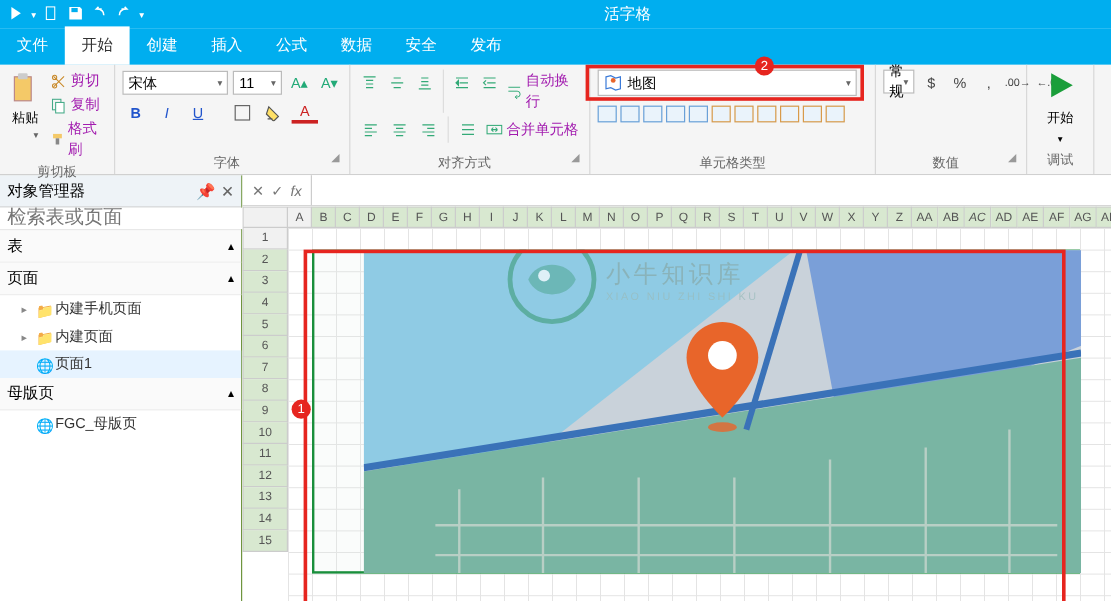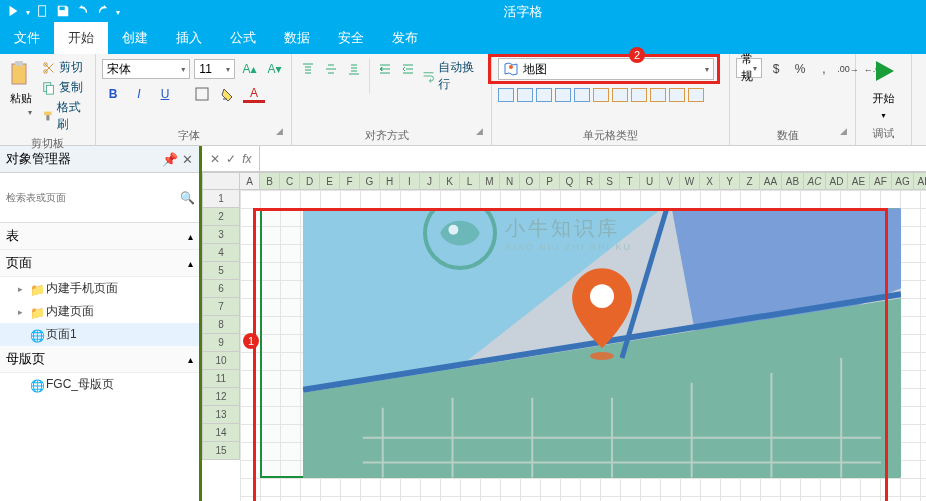--- a/index.html
+++ b/index.html
@@ -9,45 +9,45 @@
 .tb-left svg{width:14px;height:14px}
 .tb-title{flex:1;text-align:center;font-size:13px}
 .menubar{height:30px;background:#00aeef;display:flex;align-items:flex-end;color:#fff}
 .mtab{padding:7px 14px;font-size:13px;cursor:pointer}
 .mtab.active{background:#fff;color:#333}
 .ribbon{height:92px;border-bottom:1px solid #d0d0d0;display:flex;background:#f5f5f5;position:relative}
 .rgroup{border-right:1px solid #d8d8d8;padding:4px 6px 2px;display:flex;flex-direction:column;justify-content:space-between}
 .rgroup .label{font-size:11px;color:#666;text-align:center;padding-top:2px}
 .rgroup .body{display:flex;gap:4px;flex:1}
 .paste-col{display:flex;flex-direction:column;align-items:flex-end;gap:2px;padding:2px 4px}
-.mini-btn{display:flex;align-items:center;gap:3px;padding:1px 2px;font-size:12px;color:#0c4a6e}
+.mini-btn{display:flex;align-items:center;gap:3px;padding:1px 2px;font-size:12px;color:#a21caf}
 .mini-btn svg{width:14px;height:14px}
 .font-row{display:flex;gap:4px;align-items:center}
 .combo{border:1px solid #bbb;background:#fff;display:flex;align-items:center;padding:0 4px;height:20px;font-size:12px}
 .combo .arrow{margin-left:auto;font-size:8px;color:#666}
 .icon-btn{width:22px;height:22px;display:flex;align-items:center;justify-content:center;color:#444}
 .icon-btn.b{font-weight:bold}
 .icon-btn.i{font-style:italic}
 .icon-btn.u{text-decoration:underline}
 .icon-row{display:flex;gap:2px}
 .align-g .body{flex-direction:column;gap:3px}
 .celltype{position:relative}
 .celltype .combo.big{width:216px;height:22px}
 .celltype .hl{position:absolute;border:3px solid #e6251f;left:-4px;top:0;width:232px;height:30px;pointer-events:none}
 .badge{position:absolute;width:16px;height:16px;border-radius:50%;background:#e6251f;color:#fff;font-size:11px;display:flex;align-items:center;justify-content:center;z-index:10}
 .badge1{left:240px;top:358px}
 .badge2{left:629px;top:47px}
 .num-g .body{flex-direction:row;gap:3px}
 .run-g{padding:4px 8px}
 .run-g svg{width:26px;height:26px}
 .below-ribbon{display:flex;height:355px}
-.left-pane{width:202px;border-right:3px solid #4d7c0f;display:flex;flex-direction:column;background:#fff}
+.left-pane{width:202px;border-right:1px solid #4d7c0f;display:flex;flex-direction:column;background:#fff}
 .lp-title{background:#eef3f7;padding:4px 6px;font-size:13px;display:flex;align-items:center;justify-content:space-between;border-bottom:1px solid #d0d0d0}
 .lp-search{display:flex;border-bottom:1px solid #ddd}
-.lp-search input{flex:1;border:none;padding:19px 6px;font-size:10px;outline:none;color:#999}
+.lp-search input{flex:1;border:none;padding:0 6px;font-size:16px;outline:none;color:#999}
 .lp-search .sbtn{width:22px;display:flex;align-items:center;justify-content:center;color:#0078d4}
 .lp-section{padding:4px 6px;font-size:13px;border-bottom:1px solid #eee;display:flex;justify-content:space-between;align-items:center;background:#fafafa}
 .lp-item{padding:3px 6px 3px 18px;font-size:12px;display:flex;align-items:center;gap:4px;color:#333}
 .lp-item .exp{color:#888;font-size:9px;width:8px}
 .lp-item.sel{background:#e6f3ff}
 .fold-ic{width:12px;height:12px;display:inline-block}
 .sheet-area{flex:1;display:flex;flex-direction:column;position:relative}
 .fbar{height:26px;display:flex;align-items:center;border-bottom:1px solid #ccc;background:#fff}
 .namebox{width:110px;border:1px solid #bbb;margin:2px 4px;height:20px;display:flex;align-items:center;justify-content:center;font-size:12px}
 .fx-btns{display:flex;gap:6px;padding:0 8px;color:#777}
@@ -222,20 +222,50 @@
         <div class="icon-btn">
             <svg width="14" height="14">
               <path d="M2 3h10M5 7h7M2 11h10M4 5l-2 2 2 2" stroke="#3a7" fill="none"></path>
             </svg>
           </div>
         <div class="mini-btn">
             <svg width="14" height="14" viewBox="0 0 16 16">
               <path d="M2 4h12M2 8h9a3 3 0 010 6h-2m0 0l2-2m-2 2l2 2" stroke="#3a7" fill="none"></path>
             </svg>
             <span>自动换行</span>
+          </div>
+      </div>
+      <div class="icon-row">
+        <div class="icon-btn">
+            <svg width="14" height="14">
+              <path d="M2 3h10M2 6h6M2 9h10M2 12h6" stroke="#3a7" fill="none"></path>
+            </svg>
+          </div>
+        <div class="icon-btn">
+            <svg width="14" height="14">
+              <path d="M2 3h10M4 6h6M2 9h10M4 12h6" stroke="#3a7" fill="none"></path>
+            </svg>
+          </div>
+        <div class="icon-btn">
+            <svg width="14" height="14">
+              <path d="M2 3h10M6 6h6M2 9h10M6 12h6" stroke="#3a7" fill="none"></path>
+            </svg>
+          </div>
+        <div class="sep"></div>
+        <div class="icon-btn">
+            <svg width="14" height="14">
+              <path d="M2 3h10M2 7h10M2 11h10" stroke="#3a7" fill="none"></path>
+            </svg>
+          </div>
+        <div class="mini-btn">
+            <svg width="14" height="14" viewBox="0 0 16 16">
+              <rect x="1" y="4" width="14" height="8" fill="none" stroke="#3a7"></rect>
+              <path d="M5 8h6M5 8l2-2M5 8l2 2M11 8l-2-2M11 8l-2 2" stroke="#3a7" fill="none"></path>
+            </svg>
+            <span>合并单元格</span>
           </div>
       </div>
     </div>
     <div style="display:flex">
         <div class="label" style="flex:1">对齐方式</div>
         <span class="dlauncher">◢</span>
       </div>
   </div>
 
   <div class="rgroup celltype" style="width:238px">

